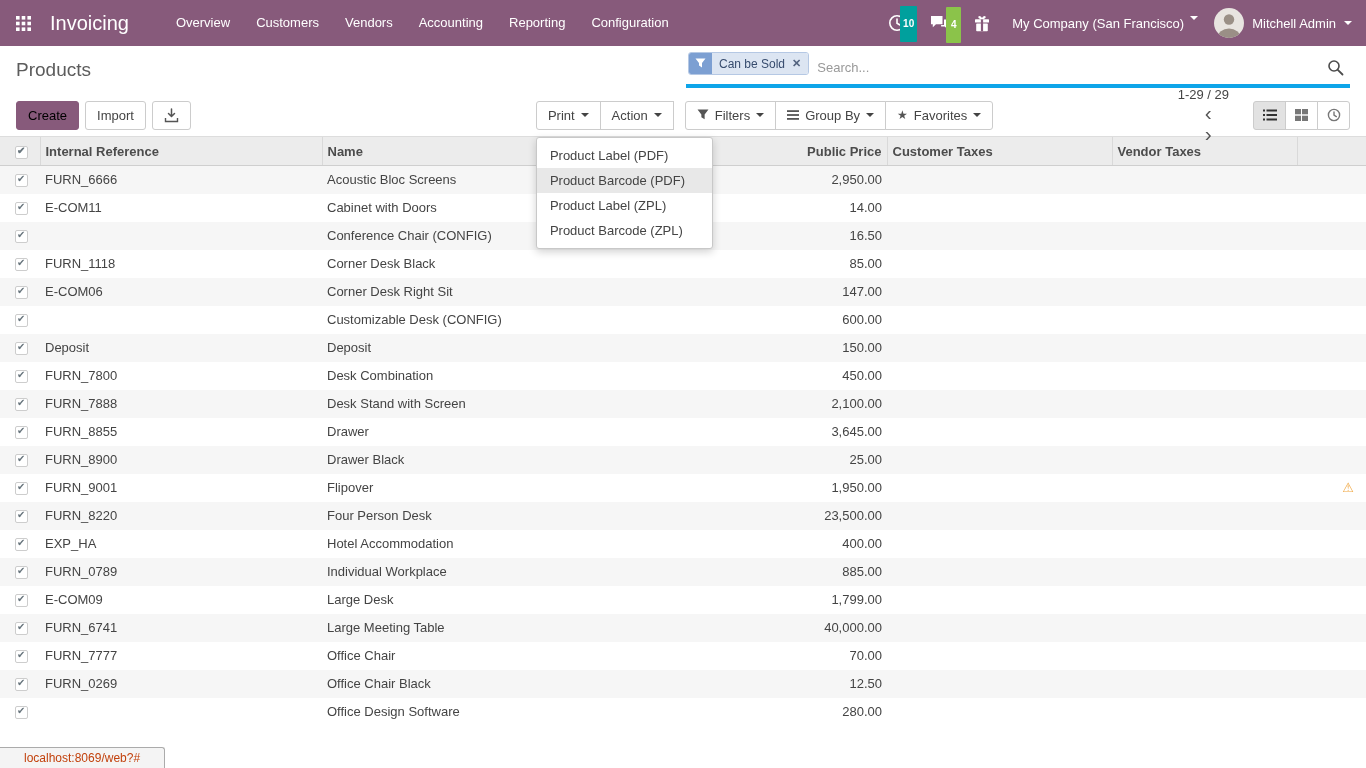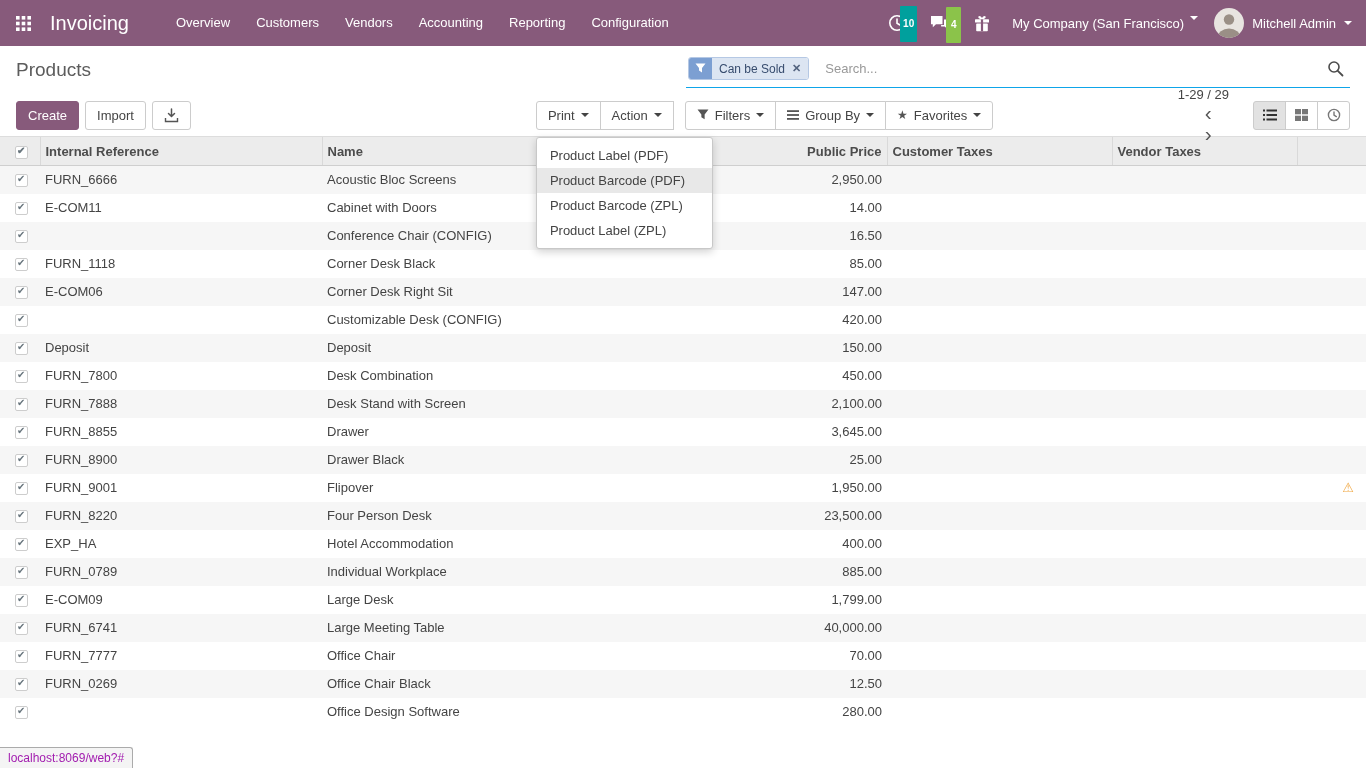--- a/index.html
+++ b/index.html
@@ -18,33 +18,33 @@
   .badge.teal { background:var(--badge-teal,#00a09d); }
   .badge.green { background:var(--badge-green,#8bc34a); }
   .company-switcher { margin:0 16px 0 10px; cursor:pointer; font-size:13px; display:flex; align-items:flex-start; gap:6px; white-space:nowrap; }
   .user-menu { display:flex; align-items:center; gap:8px; cursor:pointer; font-size:13px; white-space:nowrap; }
   .avatar { width:30px; height:30px; border-radius:50%; overflow:hidden; flex:none; display:block; }
   .caret { display:inline-block; width:0; height:0; border-top:4px solid currentColor; border-left:4px solid transparent; border-right:4px solid transparent; }
 
   
   .header-row { height:48px; display:flex; align-items:center; padding:8px 16px; }
   .page-title { font-size:19px; font-weight:400; color:#5c5c5c; }
-  .searchview { margin-left:auto; width:664px; height:36px; display:flex; align-items:center; border-bottom:1px solid #0ea5e9; padding:0 2px 2px 2px; gap:16px; }
+  .searchview { margin-left:auto; width:664px; height:36px; display:flex; border-bottom:4px solid #0ea5e9; padding:0 2px 2px 2px; gap:8px; }
   .facet { display:flex; align-items:stretch; height:23px; border:1px solid #b5c8e4; border-radius:3px; overflow:hidden; flex:none; }
   .facet-icon { width:23px; background:#7c9fd2; display:flex; align-items:center; justify-content:center; }
   .facet-body { background:#dce5f2; display:flex; align-items:center; gap:7px; padding:0 7px; font-size:12px; color:#374c6e; }
   .facet-remove { font-size:11px; color:#53637f; cursor:pointer; font-weight:bold; }
   .search-input { flex:1; border:none; outline:none; font-size:13px; color:#555; background:transparent; font-family:inherit; }
   .search-input::placeholder { color:#999; }
   .search-btn { flex:none; cursor:pointer; display:flex; align-items:center; padding:0 4px 0 0; background:none; border:none; }
 
   
   .control-row { height:42px; display:flex; align-items:center; padding:0 16px; }
   .btn { font-size:13px; height:29px; padding:0 11px; border:1px solid #ccc; background:#fff; color:#444; border-radius:3px; cursor:pointer; font-family:inherit; display:inline-flex; align-items:center; gap:6px; white-space:nowrap; }
-  .btn-primary { background:var(--brand,#875A7B); border-color:var(--brand,#875A7B); color:#ffffff; }
+  .btn-primary { background:var(--brand,#875A7B); border-color:var(--brand,#875A7B); color:#000000; }
   .ml6 { margin-left:6px; }
   .btn-group { display:inline-flex; position:relative; }
   .btn-group .btn { border-radius:0; margin-left:-1px; }
   .btn-group .btn:first-child { border-top-left-radius:3px; border-bottom-left-radius:3px; margin-left:0; }
   .btn-group .btn:last-child { border-top-right-radius:3px; border-bottom-right-radius:3px; }
   .print-group { margin-left:345px; }
   .filter-group { margin-left:11px; }
   .pager { margin-left:auto; display:flex; align-items:center;flex-direction:column; }
   .pager-value { font-size:13px; color:#444; margin-right:10px; }
   .pager-btn { border:none; background:none; font-size:21px; line-height:1; color:#555; cursor:pointer; padding:0 9px; font-family:inherit; }
@@ -67,21 +67,21 @@
   tbody tr { cursor:pointer; }
   .col-price { text-align:right; }
   .cell-price { text-align:right; }
   th.col-cb, td.cell-cb { padding-left:15px; }
   .cb { display:inline-block; width:13px; height:13px; border:1px solid #cdcdcd; border-radius:2px; background:#fff; position:relative; vertical-align:middle; cursor:pointer; }
   .cb.checked::after { content:"✔"; position:absolute; left:1px; top:-2px; font-size:10px; color:#68757d; }
   .cell-warn { text-align:right; padding-right:12px; }
   .warn-icon { color:var(--warning,#f0a742); font-size:13px; }
 
   
-  .statusbar { position:absolute; left:0; bottom:0; background:#f4f4f4; border:1px solid #ababab; border-left:none; border-bottom:none; border-radius:0 3px 0 0; padding:3px 8px; font-size:12px; color:#a21caf; z-index:120; white-space:nowrap; }
+  .statusbar { position:absolute; left:0; bottom:0; background:#f4f4f4; border:1px solid #ababab; border-left:none; border-bottom:none; border-radius:0 3px 0 0; padding:3px 24px; font-size:12px; color:#c2410c; z-index:120; white-space:nowrap; }
 </style>
 </head>
 <body>
 
 <nav class="navbar">
   <div class="apps-toggle">
     <svg width="15" height="15" viewBox="0 0 15 15" fill="#fff">
       <rect x="0" y="0" width="3.6" height="3.6"></rect>
         <rect x="5.7" y="0" width="3.6" height="3.6"></rect>
         <rect x="11.4" y="0" width="3.6" height="3.6"></rect>
@@ -187,22 +187,22 @@
       <span>Print</span>
       <span class="caret"></span>
     </button>
     <button class="btn">
       <span>Action</span>
       <span class="caret"></span>
     </button>
     <div class="dropdown-menu">
         <div class="menu-item">Product Label (PDF)</div>
         <div class="menu-item highlighted">Product Barcode (PDF)</div>
+        <div class="menu-item">Product Label (ZPL)</div>
         <div class="menu-item">Product Barcode (ZPL)</div>
-        <div class="menu-item">Product Label (ZPL)</div>
       </div>
   </div>
 
   <div class="btn-group filter-group">
     <button class="btn">
       <svg width="12" height="12" viewBox="0 0 11 11">
         <path d="M0.5 0.5h10L7 5v4.5L4 7.5V5z" fill="#555"></path>
       </svg>
       <span>Filters</span>
       <span class="caret"></span>
@@ -328,21 +328,21 @@
     <td class="cell-price">147.00</td>
     <td></td>
     <td></td>
     <td class="cell-warn"></td>
   </tr>
 
   <tr>
     <td class="cell-cb"><span class="cb checked"></span></td>
     <td></td>
     <td>Customizable Desk (CONFIG)</td>
-    <td class="cell-price">420.00</td>
+    <td class="cell-price">600.00</td>
     <td></td>
     <td></td>
     <td class="cell-warn"></td>
   </tr>
 
   <tr>
     <td class="cell-cb"><span class="cb checked"></span></td>
     <td>Deposit</td>
     <td>Deposit</td>
     <td class="cell-price">150.00</td>

